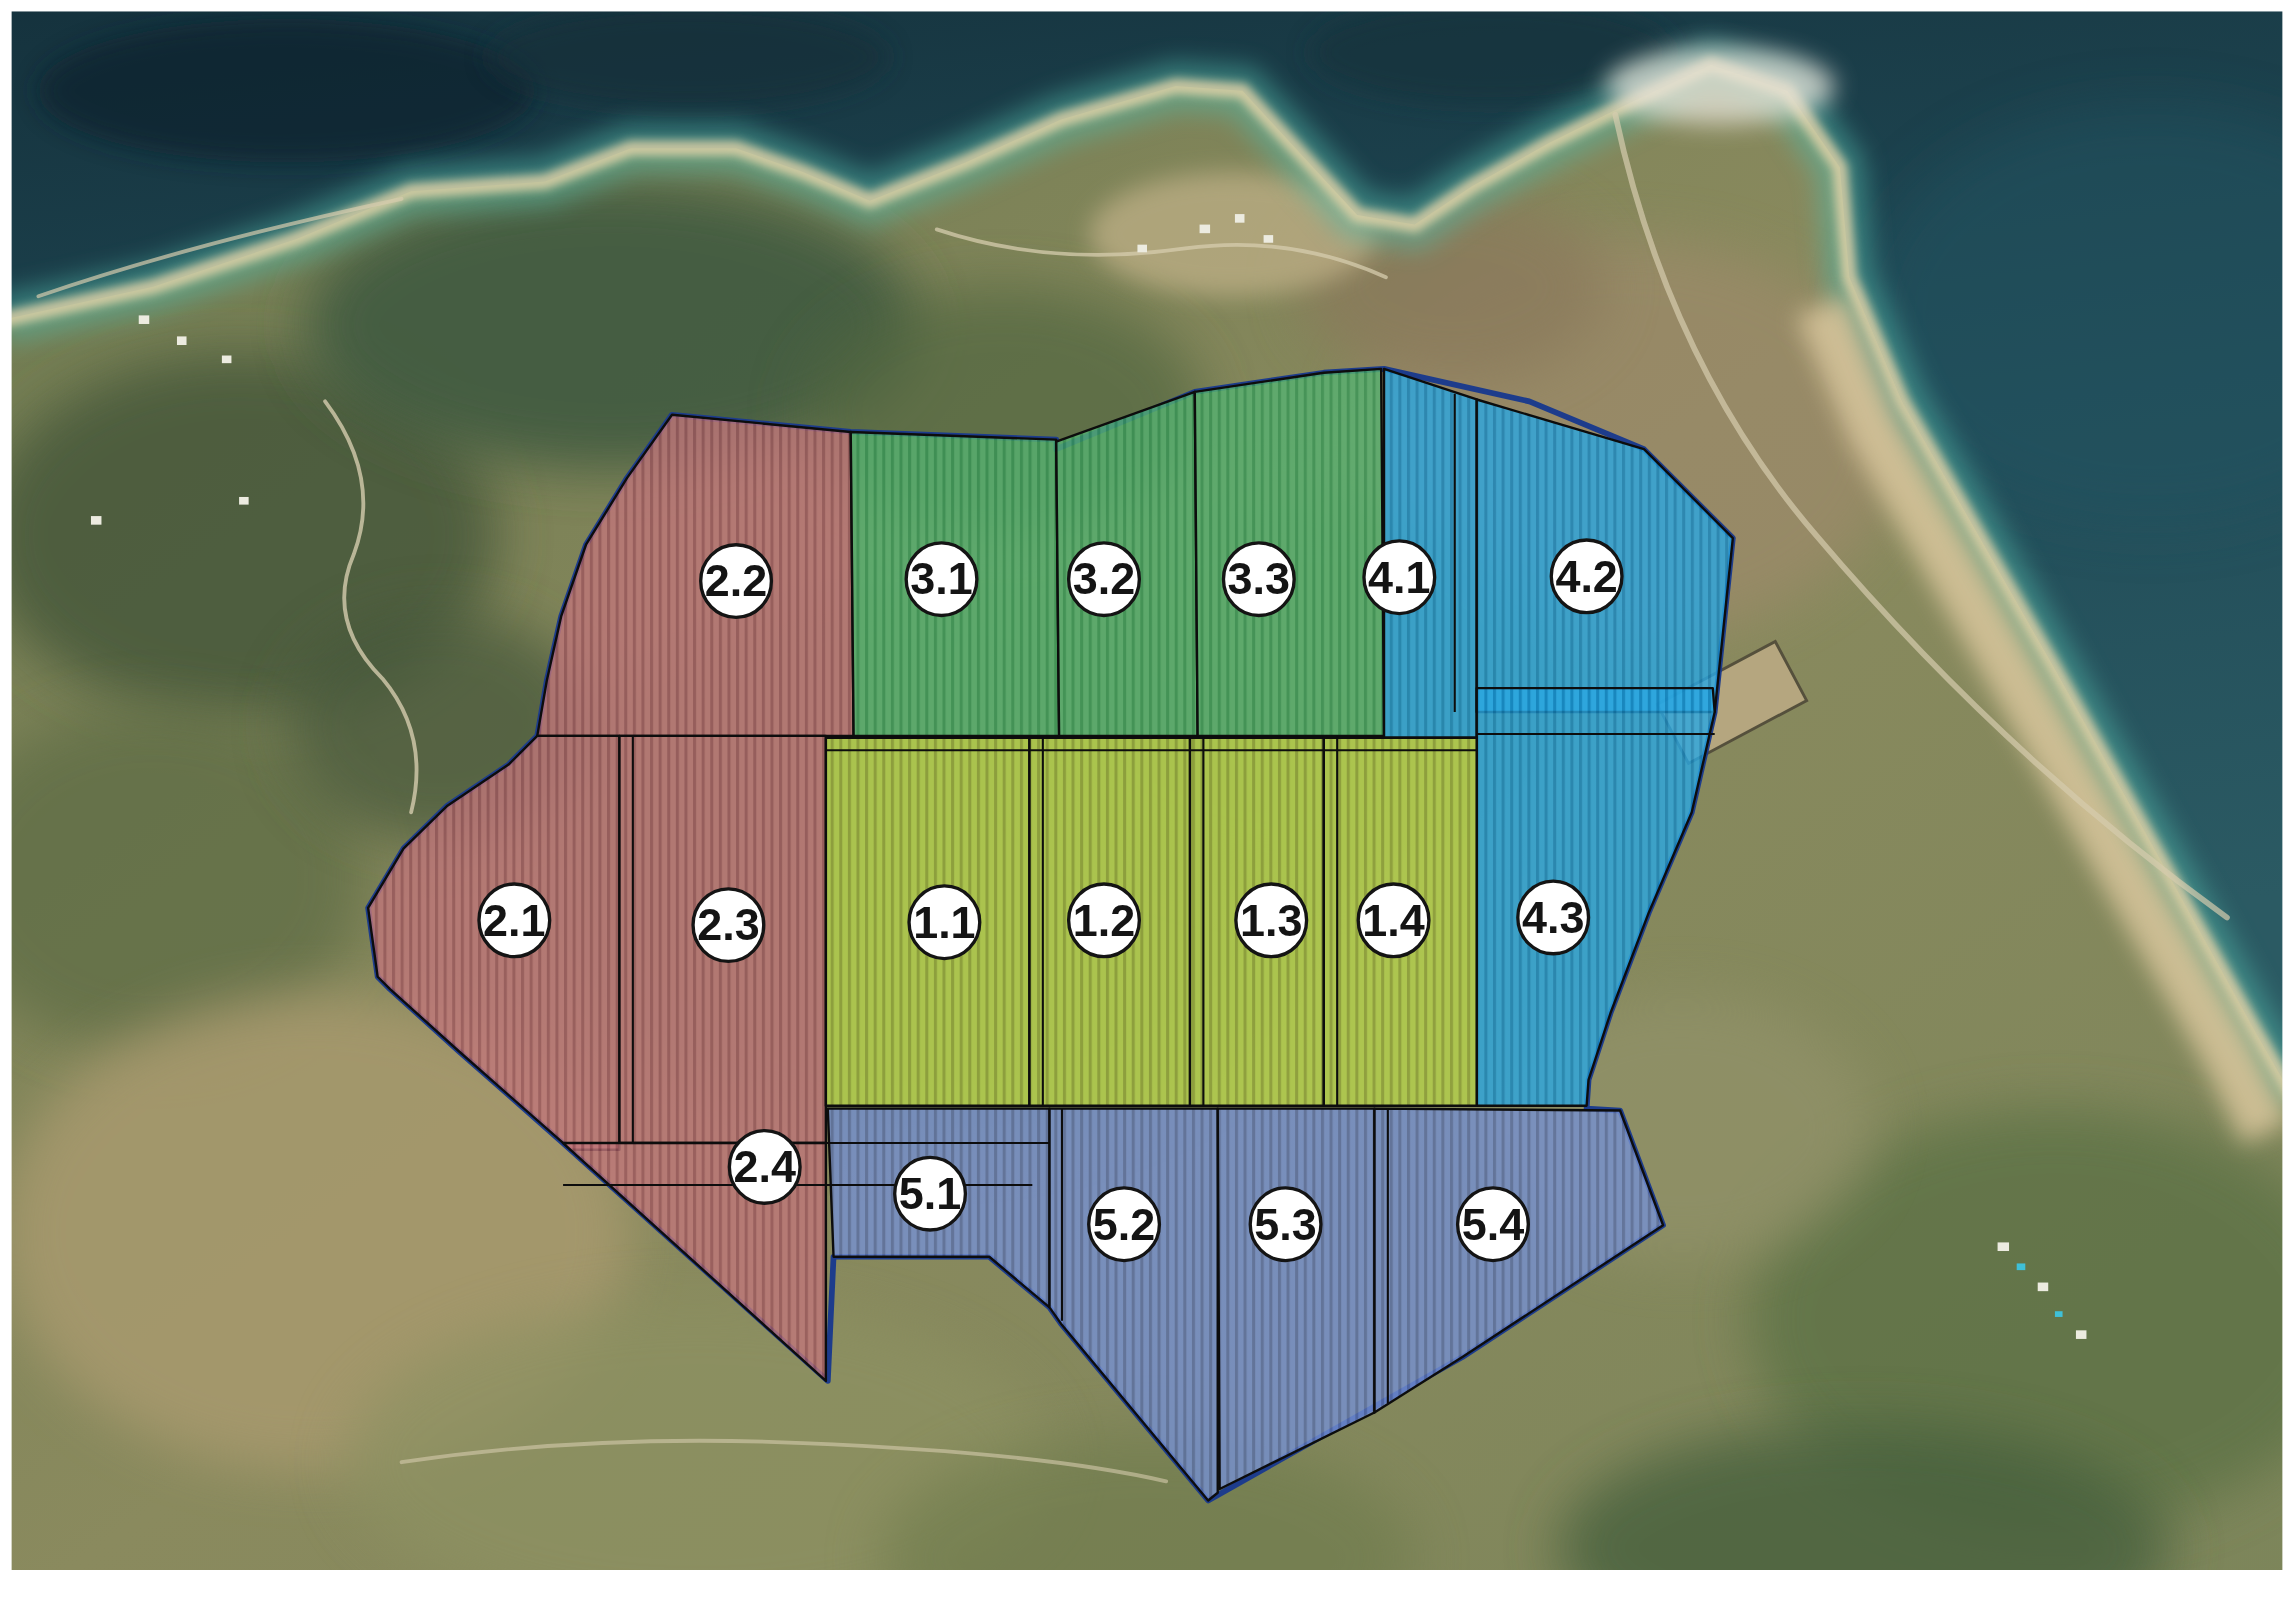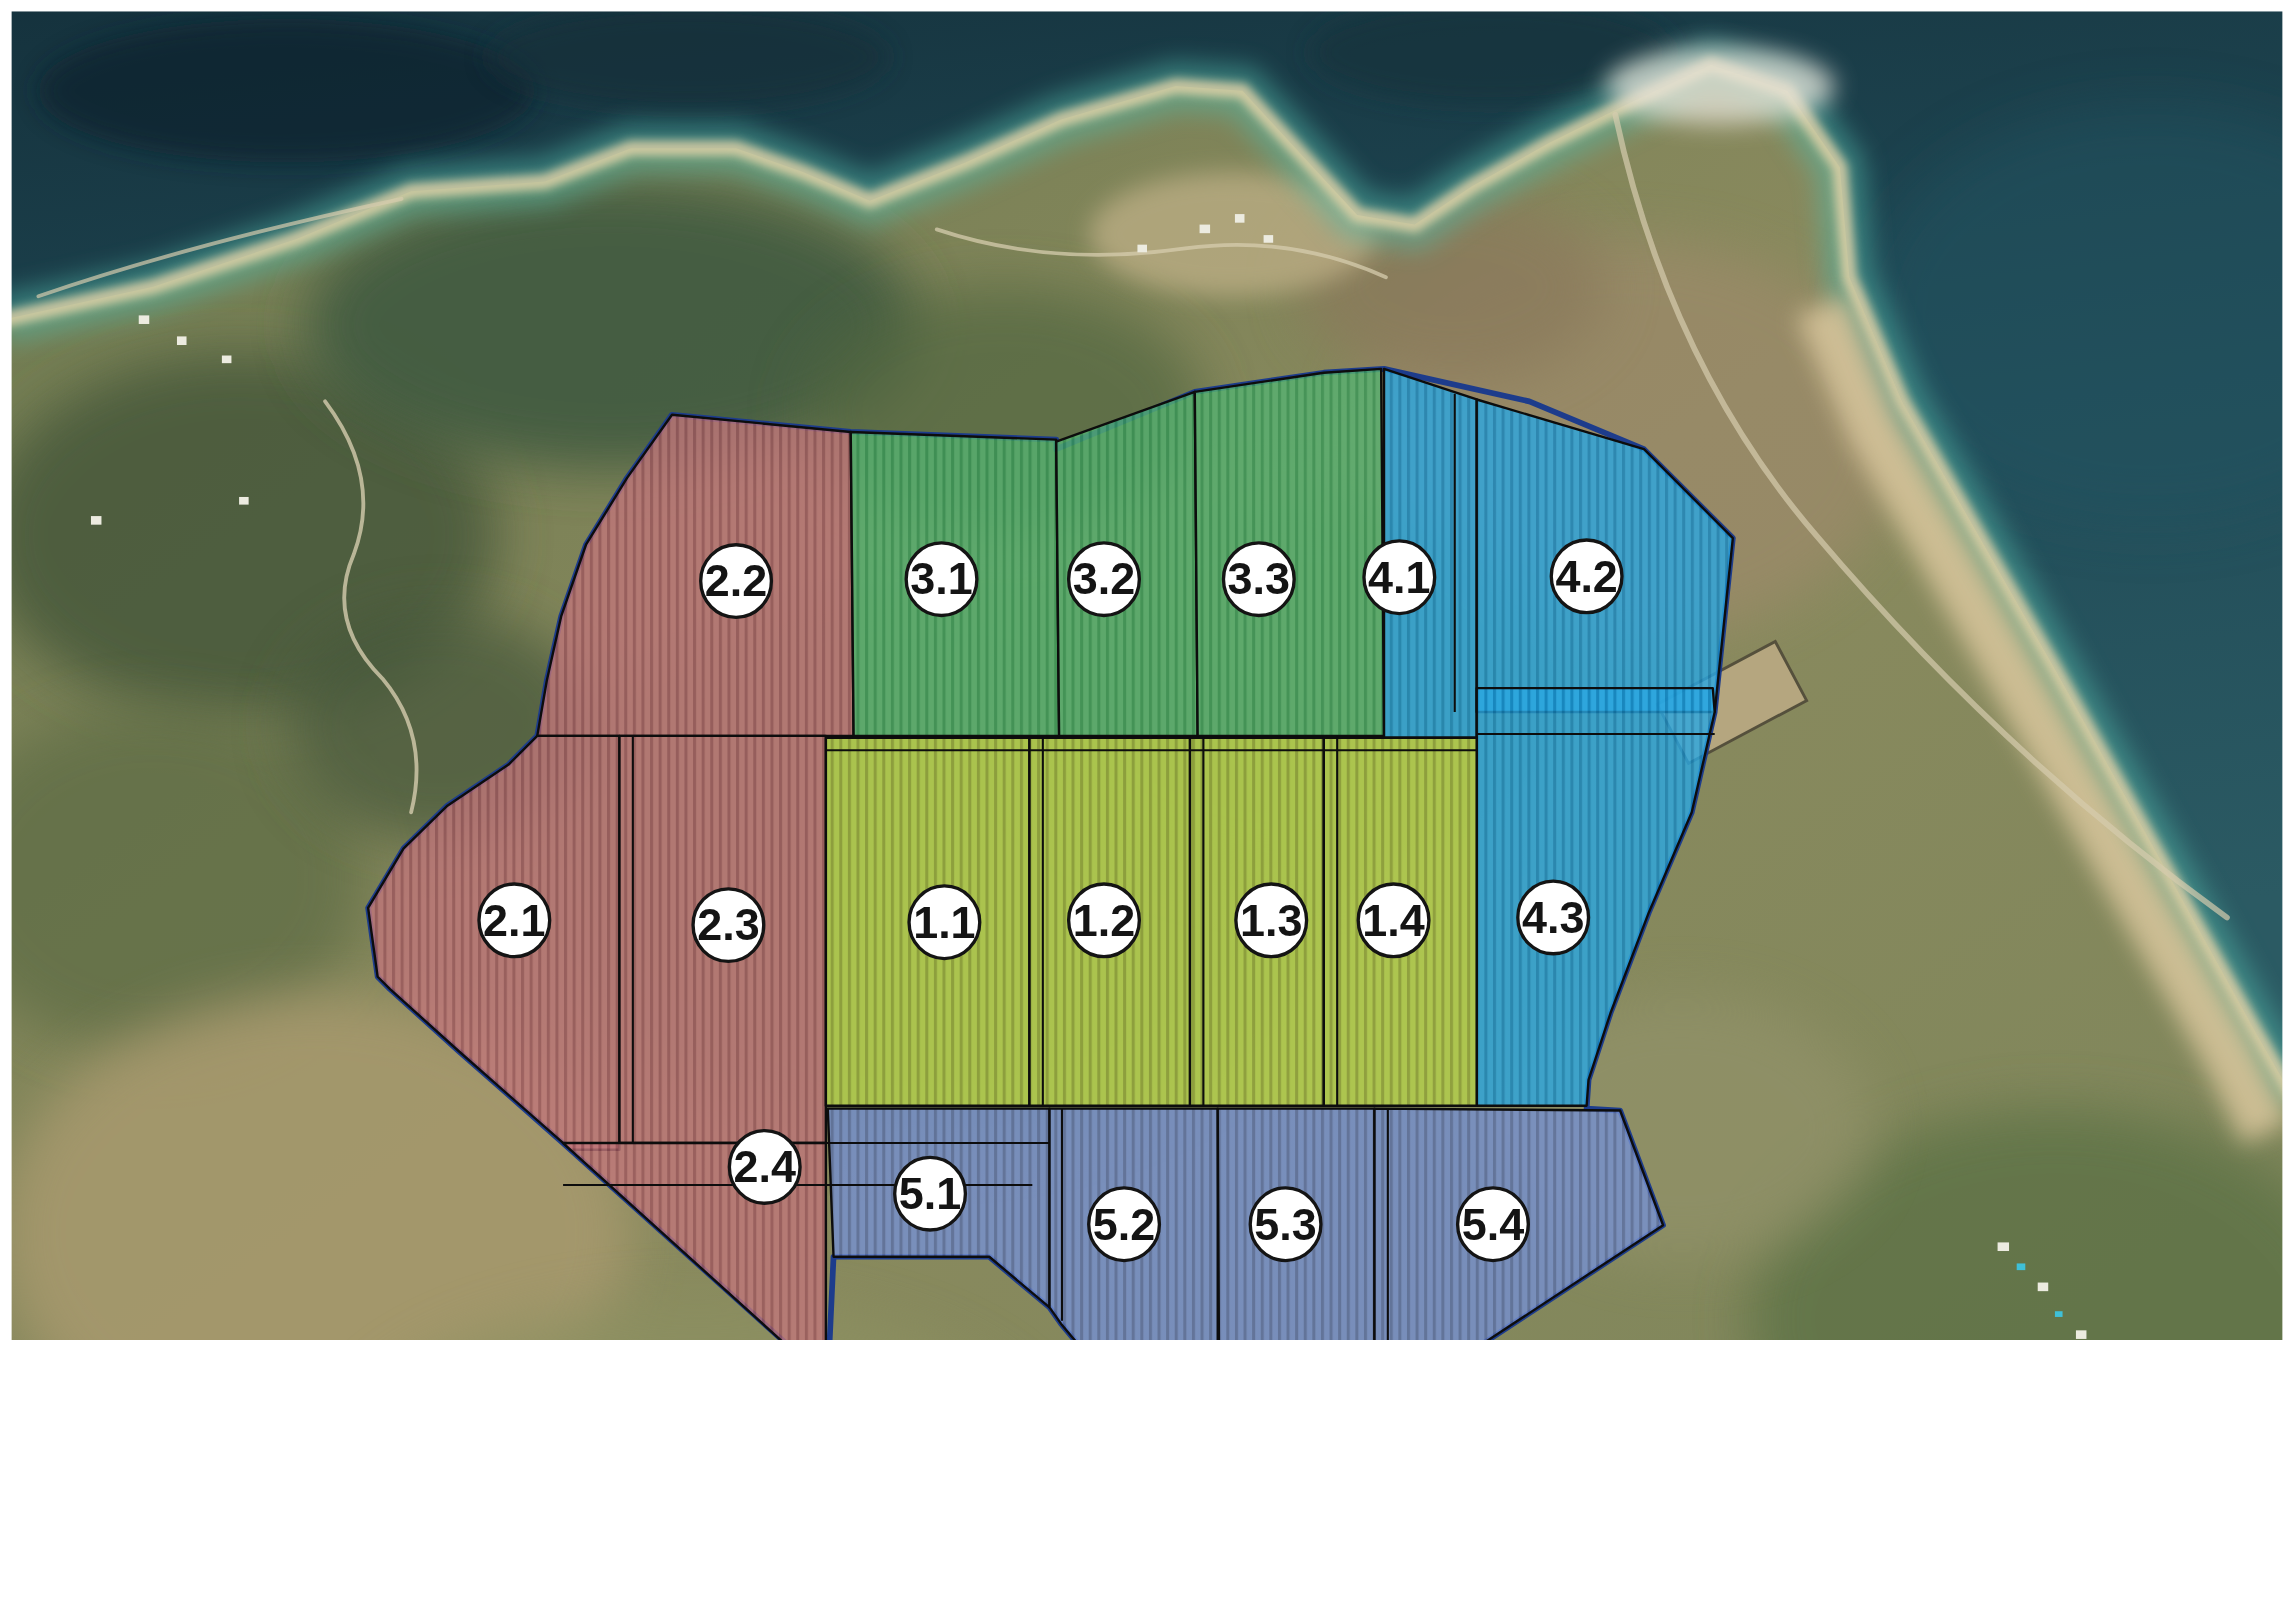--- a/index.html
+++ b/index.html
@@ -1,16 +1,16 @@
 <!DOCTYPE html>
 <html><head>
 <meta charset="utf-8">
 <style>
   html,body{margin:0;padding:0;background:#ffffff;}
-  .stage{width:2294px;height:1340px;position:relative;background:#fff;}
+  .stage{width:2294px;height:1570px;position:relative;background:#fff;}
   svg{display:block;}
   .zone{fill-opacity:0.80;stroke:#0d0d0d;stroke-width:2.5;stroke-linejoin:round;}
   .outline{fill:none;stroke:#1d3c8c;stroke-width:6;stroke-linejoin:round;}
   .collar{stroke:#0d0d0d;stroke-width:2.2;fill:none;}
   .lblc{fill:#ffffff;stroke:#141414;stroke-width:3.5;}
   .lblt{font-family:"Liberation Sans","DejaVu Sans",sans-serif;font-size:47px;font-weight:bold;
         fill:#141414;text-anchor:middle;}
   .road{fill:none;stroke:#d5ccae;stroke-linecap:round;}
   .bldg{fill:#ecebe0;}
 </style>

